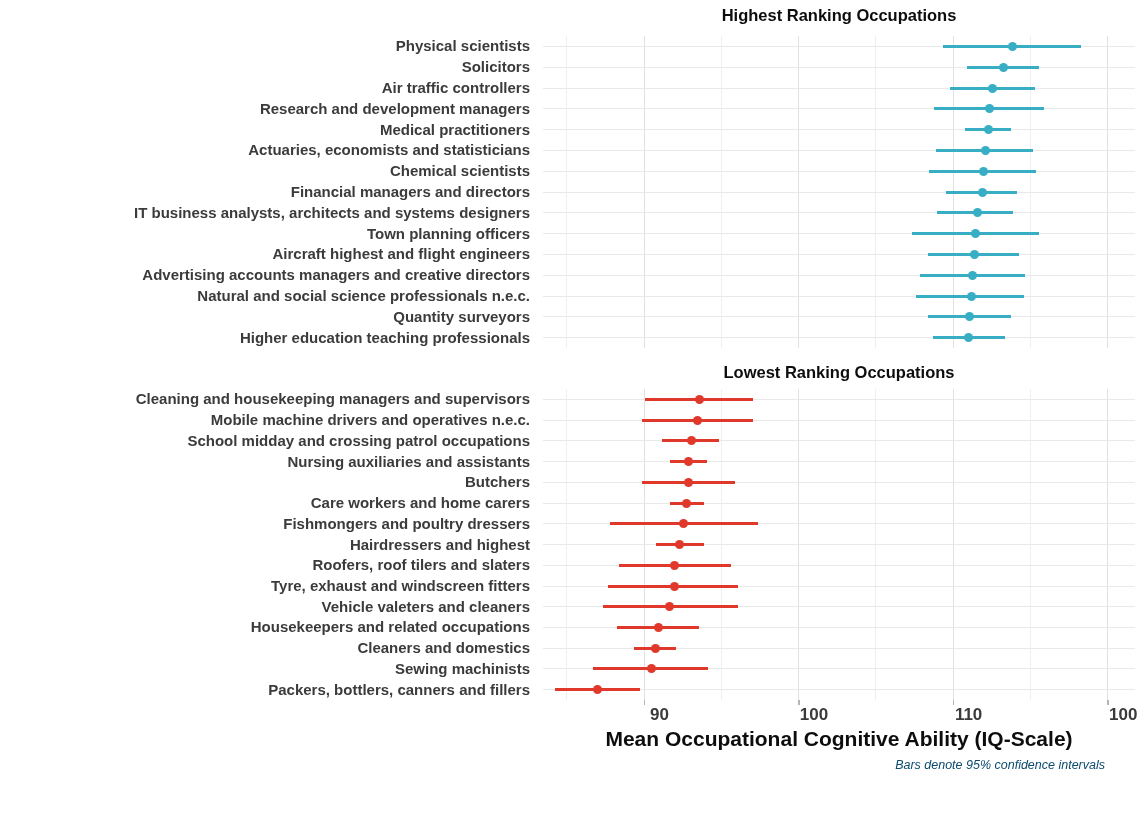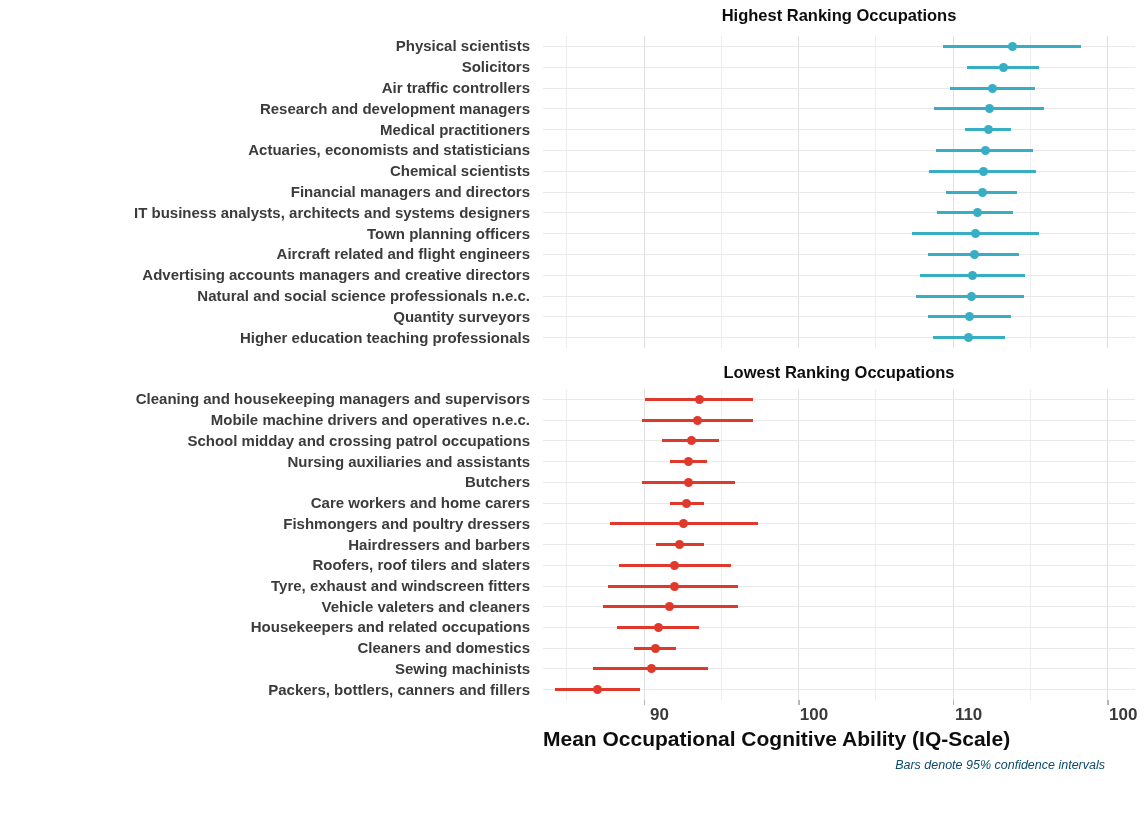--- a/index.html
+++ b/index.html
@@ -10,21 +10,21 @@
   .panel-title { position:absolute; font-weight:bold; font-size:16.5px; color:#0d0d0d; text-align:center; white-space:nowrap; }
   .occ-label  { position:absolute; text-align:right; font-weight:bold; font-size:15px; color:#3b3b3b; white-space:nowrap; line-height:20px; }
   .vgrid { position:absolute; width:1px; }
   .vgrid.major { background:#e1e1e1; }
   .vgrid.minor { background:#efefef; }
   .hgrid { position:absolute; height:1px; background:#e9e9e9; }
   .ci-bar { position:absolute; height:3px; }
   .mean-dot { position:absolute; width:9px; height:9px; border-radius:50%; }
   .xtick-label { position:absolute; transform:translateX(-50%); font-weight:bold; font-size:17px; color:#3a3a3a; line-height:18px;margin-left:16px; }
   .xtick-mark { position:absolute; width:1.5px; height:5px; background:#b5b5b5; }
-  .xlabel { position:absolute; font-weight:bold; font-size:21px; color:#0d0d0d; white-space:nowrap; }
+  .xlabel { position:absolute; font-weight:bold; font-size:21px; color:#0d0d0d; text-align:center; white-space:nowrap; }
   .note { position:absolute; font-style:italic; font-size:12.5px; color:#0c4a6e; white-space:nowrap; }
   .caption { position:absolute; left:0; width:100%; text-align:center; font-family:"Liberation Serif", serif; font-size:15.5px; color:#0d0d0d; }
   .caption b { font-weight:bold; }
 </style>
 </head>
 <body>
 
 <div class="fig">
   <div id="chart-layers">
       <div class="panel-title" style="left: 543px; width: 592px; top: 6px;">Highest Ranking Occupations</div>
@@ -70,21 +70,21 @@
       <div class="mean-dot" style="left: 977.5px; top: 187.5px; background: rgb(56, 174, 197);"></div>
       <div class="hgrid" style="left: 543px; width: 592px; top: 212.3px;"></div>
       <div class="occ-label" style="right: 617px; top: 202.8px;">IT business analysts, architects and systems designers</div>
       <div class="ci-bar" style="left: 937.2px; width: 75.7px; top: 211.3px; background: rgb(56, 174, 197);"></div>
       <div class="mean-dot" style="left: 972.8px; top: 208.3px; background: rgb(56, 174, 197);"></div>
       <div class="hgrid" style="left: 543px; width: 592px; top: 233.1px;"></div>
       <div class="occ-label" style="right: 617px; top: 223.6px;">Town planning officers</div>
       <div class="ci-bar" style="left: 912.4px; width: 126.7px; top: 232.1px; background: rgb(56, 174, 197);"></div>
       <div class="mean-dot" style="left: 971.3px; top: 229.1px; background: rgb(56, 174, 197);"></div>
       <div class="hgrid" style="left: 543px; width: 592px; top: 253.9px;"></div>
-      <div class="occ-label" style="right: 617px; top: 244.4px;">Aircraft related and flight engineers</div>
+      <div class="occ-label" style="right: 617px; top: 244.4px;">Aircraft highest and flight engineers</div>
       <div class="ci-bar" style="left: 927.9px; width: 91.2px; top: 252.9px; background: rgb(56, 174, 197);"></div>
       <div class="mean-dot" style="left: 969.7px; top: 249.9px; background: rgb(56, 174, 197);"></div>
       <div class="hgrid" style="left: 543px; width: 592px; top: 274.7px;"></div>
       <div class="occ-label" style="right: 617px; top: 265.2px;">Advertising accounts managers and creative directors</div>
       <div class="ci-bar" style="left: 920.1px; width: 105.1px; top: 273.7px; background: rgb(56, 174, 197);"></div>
       <div class="mean-dot" style="left: 968.2px; top: 270.7px; background: rgb(56, 174, 197);"></div>
       <div class="hgrid" style="left: 543px; width: 592px; top: 295.5px;"></div>
       <div class="occ-label" style="right: 617px; top: 286px;">Natural and social science professionals n.e.c.</div>
       <div class="ci-bar" style="left: 915.5px; width: 108.2px; top: 294.5px; background: rgb(56, 174, 197);"></div>
       <div class="mean-dot" style="left: 966.7px; top: 291.5px; background: rgb(56, 174, 197);"></div>
@@ -127,21 +127,21 @@
       <div class="mean-dot" style="left: 683.8px; top: 477.8px; background: rgb(224, 57, 44);"></div>
       <div class="hgrid" style="left: 543px; width: 592px; top: 502.5px;"></div>
       <div class="occ-label" style="right: 617px; top: 493px;">Care workers and home carers</div>
       <div class="ci-bar" style="left: 669.7px; width: 34px; top: 501.5px; background: rgb(224, 57, 44);"></div>
       <div class="mean-dot" style="left: 682.2px; top: 498.5px; background: rgb(224, 57, 44);"></div>
       <div class="hgrid" style="left: 543px; width: 592px; top: 523.3px;"></div>
       <div class="occ-label" style="right: 617px; top: 513.8px;">Fishmongers and poultry dressers</div>
       <div class="ci-bar" style="left: 609.5px; width: 148.4px; top: 522.3px; background: rgb(224, 57, 44);"></div>
       <div class="mean-dot" style="left: 679.2px; top: 519.3px; background: rgb(224, 57, 44);"></div>
       <div class="hgrid" style="left: 543px; width: 592px; top: 544px;"></div>
-      <div class="occ-label" style="right: 617px; top: 534.5px;">Hairdressers and barbers</div>
+      <div class="occ-label" style="right: 617px; top: 534.5px;">Hairdressers and highest</div>
       <div class="ci-bar" style="left: 655.8px; width: 47.9px; top: 543px; background: rgb(224, 57, 44);"></div>
       <div class="mean-dot" style="left: 674.5px; top: 540px; background: rgb(224, 57, 44);"></div>
       <div class="hgrid" style="left: 543px; width: 592px; top: 564.7px;"></div>
       <div class="occ-label" style="right: 617px; top: 555.2px;">Roofers, roof tilers and slaters</div>
       <div class="ci-bar" style="left: 618.7px; width: 112.8px; top: 563.7px; background: rgb(224, 57, 44);"></div>
       <div class="mean-dot" style="left: 669.9px; top: 560.7px; background: rgb(224, 57, 44);"></div>
       <div class="hgrid" style="left: 543px; width: 592px; top: 585.5px;"></div>
       <div class="occ-label" style="right: 617px; top: 576px;">Tyre, exhaust and windscreen fitters</div>
       <div class="ci-bar" style="left: 607.9px; width: 129.8px; top: 584.5px; background: rgb(224, 57, 44);"></div>
       <div class="mean-dot" style="left: 669.9px; top: 581.5px; background: rgb(224, 57, 44);"></div>

